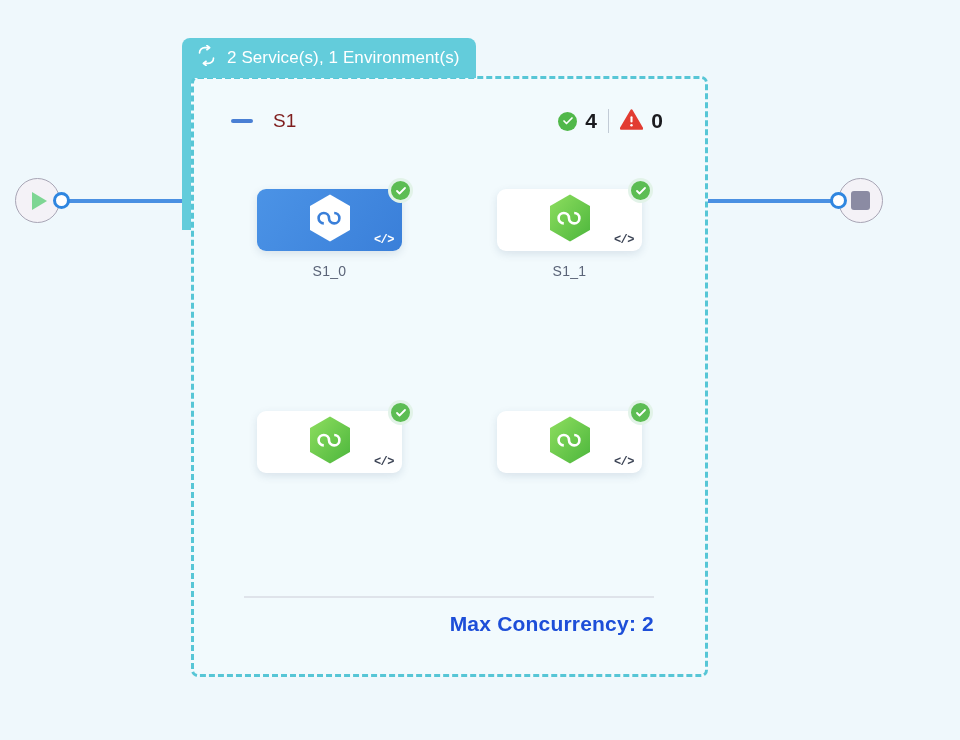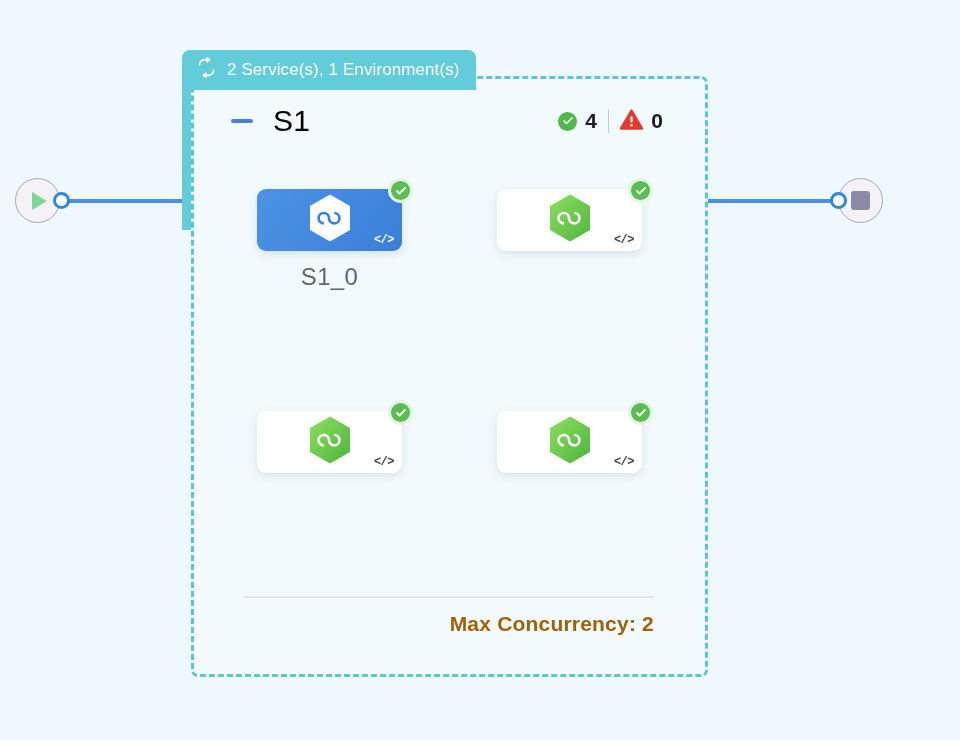--- a/index.html
+++ b/index.html
@@ -85,21 +85,20 @@
     height: 40px;
     padding: 0 16px 0 14px;
     background: #63ccdb;
     border-radius: 8px 8px 0 0;
     display: flex;
     align-items: center;
     gap: 10px;
     color: #ffffff;
     font-size: 17px;
     z-index: 4;
-    margin-top: 12px;
   }
   .group-tab-title { white-space: nowrap; letter-spacing: .1px; }
   .loop-icon { display: block; }
 
   
   .group-rail {
     position: absolute;
     left: 182px;
     top: 70px;
     width: 13px;
@@ -135,22 +134,22 @@
   }
   .collapse-icon {
     width: 22px;
     height: 4px;
     background: #4a7fd4;
     border-radius: 2px;
     flex: 0 0 auto;
   }
   .stage-name {
     margin-left: 20px;
-    font-size: 30px;
-    color: #000000;
+    font-size: 19px;
+    color: #7f1d1d;
     letter-spacing: .2px;
   }
   .stage-stats {
     margin-left: auto;
     display: flex;
     align-items: center;
     gap: 9px;
   }
   .stat-group { display: flex; align-items: center; gap: 8px; }
   .stat-count {
@@ -223,21 +222,21 @@
   }
   .selected .code-icon { color: #ffffff; }
   .plain .code-icon    { color: #3b4354; }
 
   .node-label {
     position: absolute;
     top: 74px;
     left: 0;
     width: 145px;
     text-align: center;
-    font-size: 24px;
+    font-size: 14px;
     color: #5b6478;
     letter-spacing: .3px;
   }
 
   
   .node-r1c1 { left: 257px; top: 189px; }
   .node-r1c2 { left: 497px; top: 189px; }
   .node-r2c1 { left: 257px; top: 411px; }
   .node-r2c2 { left: 497px; top: 411px; }
 
@@ -252,21 +251,21 @@
     z-index: 3;
   }
   .footer-text {
     position: absolute;
     left: 244px;
     top: 612px;
     width: 410px;
     text-align: right;
     font-size: 21px;
     font-weight: bold;
-    color: #a16207;
+    color: #1d4ed8;
     letter-spacing: .2px;
     z-index: 3;
   }
 </style>
 </head>
 <body>
 
 <div id="canvas">
 
   <div class="edge edge-in"></div>
@@ -359,20 +358,21 @@
           <path d="M16.8 30.4 a5.2 5.2 0 1 1 5.2-5.2 a5.2 5.2 0 1 0 5.2-5.2 a5.2 5.2 0 1 1-5.2 5.2 a5.2 5.2 0 1 0-5.2 5.2 Z" fill="none" stroke="#ffffff" stroke-width="2.6" stroke-linecap="round"></path>
         </svg>
       </span>
       <span class="code-icon">&lt;/&gt;</span>
     </div>
     <div class="node-badge">
       <svg width="12" height="12" viewBox="0 0 24 24" fill="none" stroke="#ffffff" stroke-width="3.6" stroke-linecap="round" stroke-linejoin="round">
         <polyline points="20,6 9,17 4,12"></polyline>
       </svg>
     </div>
+    <div class="node-label">S1_1</div>
   </div>
 
   <div class="node node-r2c1">
     <div class="node-card plain">
       <span>
         <svg width="46" height="50" viewBox="0 0 46 50">
           <defs>
             <linearGradient id="g2" x1="0" y1="0" x2="1" y2="1">
               <stop offset="0" stop-color="#8ede5f"></stop>
               <stop offset="1" stop-color="#4cb63c"></stop>

